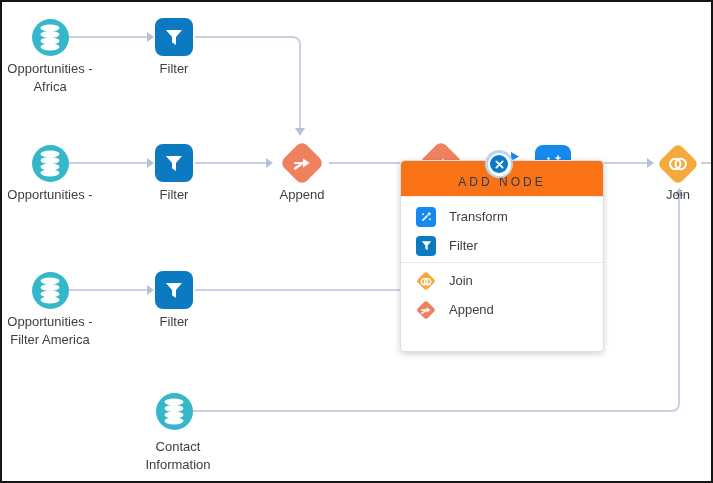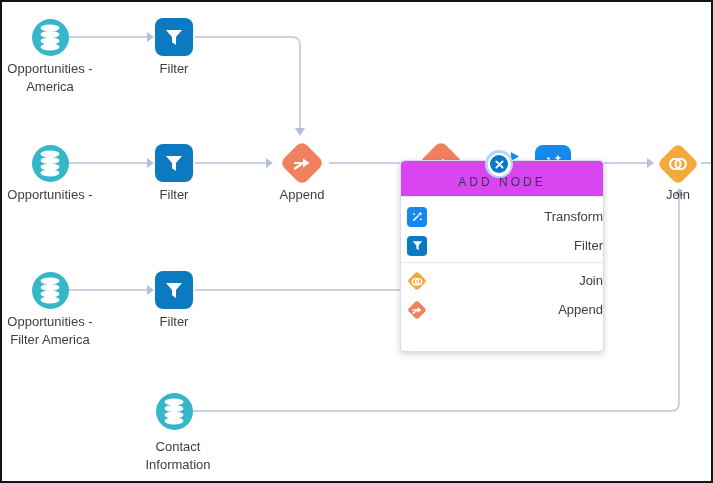--- a/index.html
+++ b/index.html
@@ -26,28 +26,28 @@
     position:absolute;transform:translateX(-50%);text-align:center;
     font-size:13px;line-height:18px;color:#3e3e3c;white-space:nowrap;
   }
 
   .popup{
     position:absolute;left:398px;top:158px;width:204px;height:192px;box-sizing:border-box;
     background:#fff;border:1px solid #d9dee8;border-radius:4px;
     box-shadow:0 2px 6px rgba(0,0,0,.18);z-index:10;
   }
   .popup-header{
-    height:36px;background:#d946ef;border-bottom:1px solid #e4e9f0;
+    height:36px;background:#f97316;border-bottom:1px solid #e4e9f0;
     border-radius:4px 4px 0 0;display:flex;align-items:flex-end;justify-content:center;
     padding-bottom:7px;box-sizing:border-box;
     font-size:12px;letter-spacing:3px;color:#2b3c52;text-align:right;
   }
   .menu-section{padding:5px 0 2px 0;margin:0;}
   .menu-section.second{border-top:1px solid #e4e9f0;padding-top:3px;}
-  .menu-item{height:29px;display:flex;align-items:center;padding-left:6px;gap:13px;cursor:pointer;justify-content:space-between;}
+  .menu-item{height:29px;display:flex;align-items:center;padding-left:15px;gap:13px;cursor:pointer;}
   .mi-label{font-size:13px;color:#3e3e3c;}
   .sq-icon{width:20px;height:20px;border-radius:4px;display:flex;align-items:center;justify-content:center;flex:0 0 auto;}
   .sq-icon.transform-c{background:var(--transform-blue);}
   .sq-icon.filter-c{background:var(--filter-blue);}
   .sq-icon.aggregate-c{background:var(--aggregate-purple);}
   .dm-wrap{width:20px;height:20px;display:flex;align-items:center;justify-content:center;flex:0 0 auto;}
   .dm-shape{width:14px;height:14px;border-radius:3px;transform:rotate(45deg);display:flex;align-items:center;justify-content:center;}
   .dm-shape.join-c{background:var(--join-yellow);}
   .dm-shape.append-c{background:var(--append-orange);}
   .dm-shape svg{transform:rotate(-45deg);}
@@ -99,21 +99,21 @@
   <div class="node dataset" style="left:29.5px;top:16.5px;">
     <svg width="22" height="27" viewBox="0 0 22 27">
       <ellipse cx="11" cy="4" rx="9.5" ry="3.4" fill="#fff"></ellipse>
       <ellipse cx="11" cy="10.5" rx="9.5" ry="3.4" fill="#fff"></ellipse>
       <ellipse cx="11" cy="17" rx="9.5" ry="3.4" fill="#fff"></ellipse>
       <ellipse cx="11" cy="23" rx="9.5" ry="3.4" fill="#fff"></ellipse>
     </svg>
   </div>
   <div class="nlabel" style="left:48px;top:58px;">
     <div>Opportunities -</div>
-    <div>America</div>
+    <div>Africa</div>
   </div>
 
   <div class="node filter-node" style="left:153px;top:16px;">
     <svg width="22" height="22" viewBox="0 0 22 22">
       <path d="M3 4 L19 4 L13 11 L13 19 L9 16.2 L9 11 Z" fill="#fff"></path>
     </svg>
   </div>
   <div class="nlabel" style="left:172px;top:58px;">
     <div>Filter</div>
   </div>

